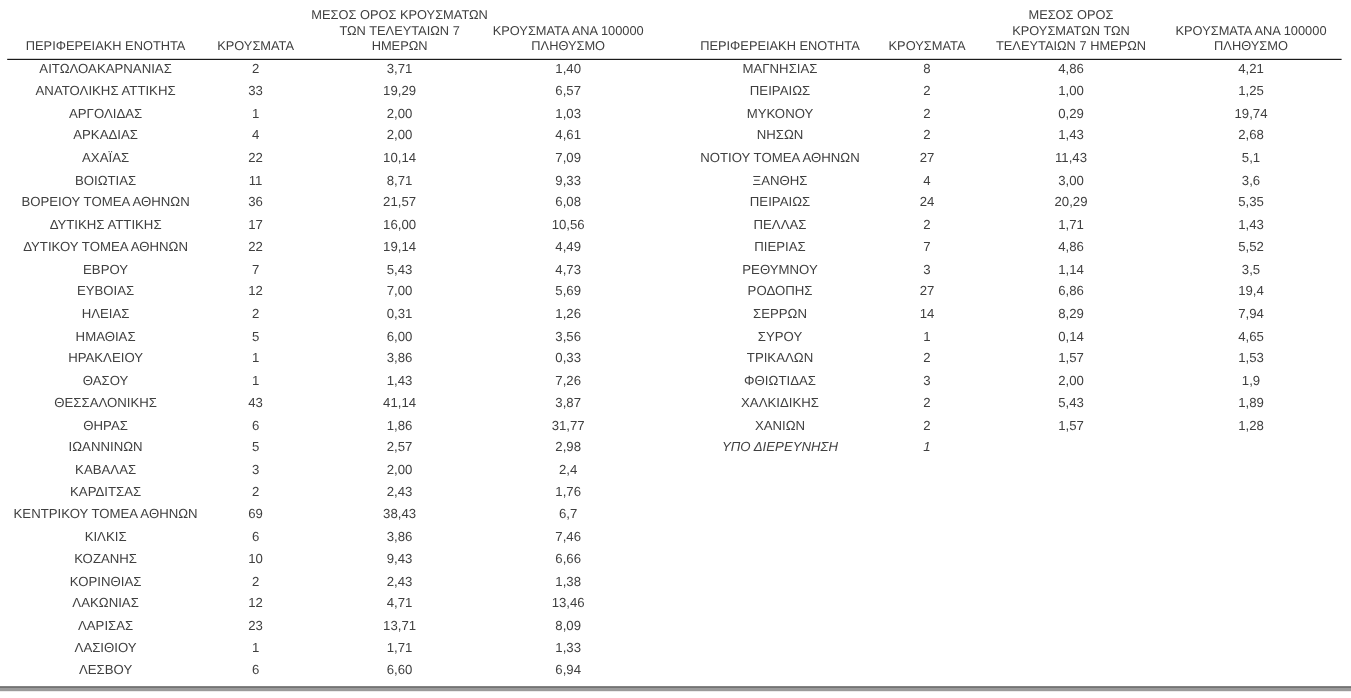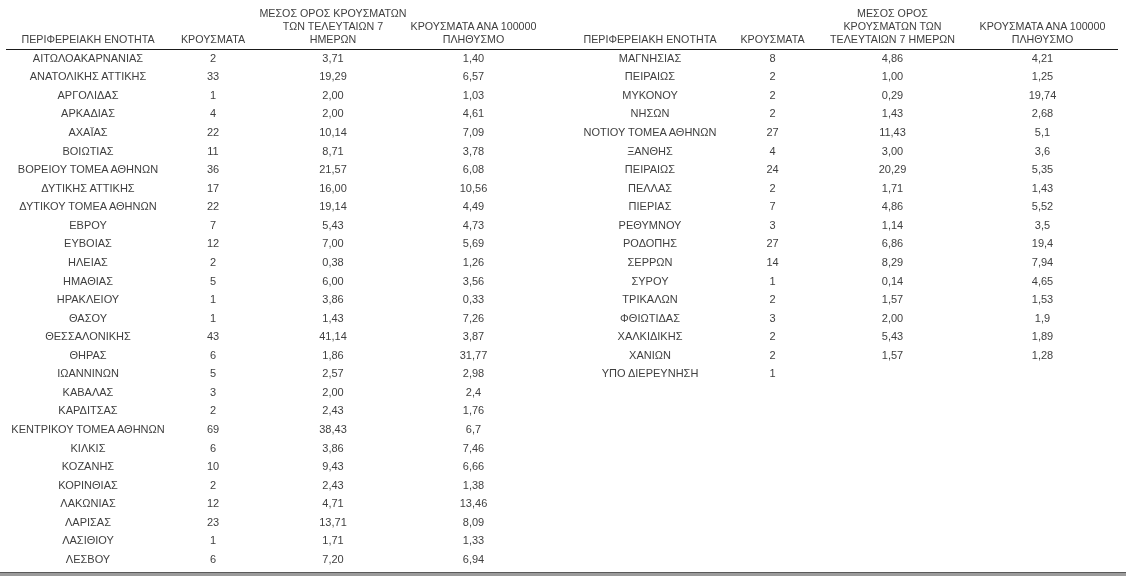--- a/index.html
+++ b/index.html
@@ -42,20 +42,21 @@
   .row {
     display: flex;
     align-items: center;
     height: 18.57px;
   }
   .row .cell {
     font-size: 11px;
     line-height: 13px;
   }
   .row.italic .cell {
+    font-style: italic;
   }
 
   
   .tbl-left .c-region { width: 160px; }
   .tbl-left .c-cases  { width: 90px;  }
   .tbl-left .c-avg    { width: 150px; }
   .tbl-left .c-per    { width: 131px; }
 
   
   .tbl-right .c-region { width: 160px; }
@@ -121,21 +122,21 @@
       <div class="row">
         <div class="cell c-region">ΑΧΑΪΑΣ</div>
         <div class="cell c-cases">22</div>
         <div class="cell c-avg">10,14</div>
         <div class="cell c-per">7,09</div>
       </div>
       <div class="row">
         <div class="cell c-region">ΒΟΙΩΤΙΑΣ</div>
         <div class="cell c-cases">11</div>
         <div class="cell c-avg">8,71</div>
-        <div class="cell c-per">3,78</div>
+        <div class="cell c-per">9,33</div>
       </div>
       <div class="row">
         <div class="cell c-region">ΒΟΡΕΙΟΥ ΤΟΜΕΑ ΑΘΗΝΩΝ</div>
         <div class="cell c-cases">36</div>
         <div class="cell c-avg">21,57</div>
         <div class="cell c-per">6,08</div>
       </div>
       <div class="row">
         <div class="cell c-region">ΔΥΤΙΚΗΣ ΑΤΤΙΚΗΣ</div>
         <div class="cell c-cases">17</div>
@@ -156,21 +157,21 @@
       </div>
       <div class="row">
         <div class="cell c-region">ΕΥΒΟΙΑΣ</div>
         <div class="cell c-cases">12</div>
         <div class="cell c-avg">7,00</div>
         <div class="cell c-per">5,69</div>
       </div>
       <div class="row">
         <div class="cell c-region">ΗΛΕΙΑΣ</div>
         <div class="cell c-cases">2</div>
-        <div class="cell c-avg">0,38</div>
+        <div class="cell c-avg">0,31</div>
         <div class="cell c-per">1,26</div>
       </div>
       <div class="row">
         <div class="cell c-region">ΗΜΑΘΙΑΣ</div>
         <div class="cell c-cases">5</div>
         <div class="cell c-avg">6,00</div>
         <div class="cell c-per">3,56</div>
       </div>
       <div class="row">
         <div class="cell c-region">ΗΡΑΚΛΕΙΟΥ</div>
@@ -252,21 +253,21 @@
       </div>
       <div class="row">
         <div class="cell c-region">ΛΑΣΙΘΙΟΥ</div>
         <div class="cell c-cases">1</div>
         <div class="cell c-avg">1,71</div>
         <div class="cell c-per">1,33</div>
       </div>
       <div class="row">
         <div class="cell c-region">ΛΕΣΒΟΥ</div>
         <div class="cell c-cases">6</div>
-        <div class="cell c-avg">7,20</div>
+        <div class="cell c-avg">6,60</div>
         <div class="cell c-per">6,94</div>
       </div>
     </div>
 </div>
 
 <div class="tbl tbl-right">
   <div class="hdr">
     <div class="cell c-region">ΠΕΡΙΦΕΡΕΙΑΚΗ ΕΝΟΤΗΤΑ</div>
     <div class="cell c-cases">ΚΡΟΥΣΜΑΤΑ</div>
     <div class="cell c-avg">ΜΕΣΟΣ ΟΡΟΣ

